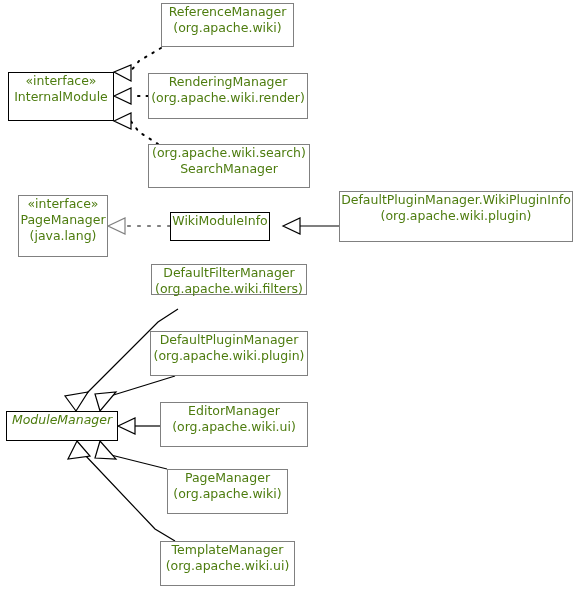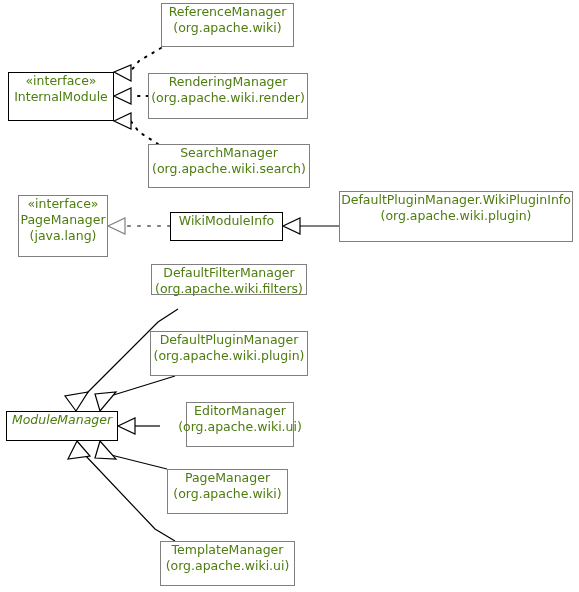--- a/index.html
+++ b/index.html
@@ -114,31 +114,31 @@
     <span class="line">ReferenceManager</span>
     <span class="line">(org.apache.wiki)</span>
   </div>
 
   <div class="node" style="left:148px; top:73px; width:160px; height:46px;">
     <span class="line">RenderingManager</span>
     <span class="line">(org.apache.wiki.render)</span>
   </div>
 
   <div class="node" style="left:148px; top:144px; width:162px; height:44px;">
+    <span class="line">(org.apache.wiki.search)</span>
     <span class="line">SearchManager</span>
-    <span class="line">(org.apache.wiki.search)</span>
   </div>
 
   <div class="node" style="left:18px; top:195px; width:90px; height:62px;">
     <span class="line stereo">«interface»</span>
     <span class="line">PageManager</span>
     <span class="line">(java.lang)</span>
   </div>
 
-  <div class="node emphasis" style="left:170px; top:212px; width:113px; height:29px;">
+  <div class="node emphasis" style="left:170px; top:212px; width:100px; height:29px;">
     <span class="line">WikiModuleInfo</span>
   </div>
 
   <div class="node" style="left:339px; top:191px; width:234px; height:51px;">
     <span class="line">DefaultPluginManager.WikiPluginInfo</span>
     <span class="line">(org.apache.wiki.plugin)</span>
   </div>
 
   <div class="node" style="left:151px; top:264px; width:156px; height:31px;">
     <span class="line">DefaultFilterManager</span>
@@ -147,21 +147,21 @@
 
   <div class="node" style="left:150px; top:331px; width:158px; height:45px;">
     <span class="line">DefaultPluginManager</span>
     <span class="line">(org.apache.wiki.plugin)</span>
   </div>
 
   <div class="node emphasis" style="left:6px; top:411px; width:112px; height:30px;">
     <span class="line ital">ModuleManager</span>
   </div>
 
-  <div class="node" style="left:160px; top:402px; width:108px; height:45px;margin-left:26px;">
+  <div class="node" style="left:160px; top:402px; width:148px; height:45px;">
     <span class="line">EditorManager</span>
     <span class="line">(org.apache.wiki.ui)</span>
   </div>
 
   <div class="node" style="left:167px; top:469px; width:121px; height:45px;">
     <span class="line">PageManager</span>
     <span class="line">(org.apache.wiki)</span>
   </div>
 
   <div class="node" style="left:160px; top:541px; width:135px; height:45px;">

